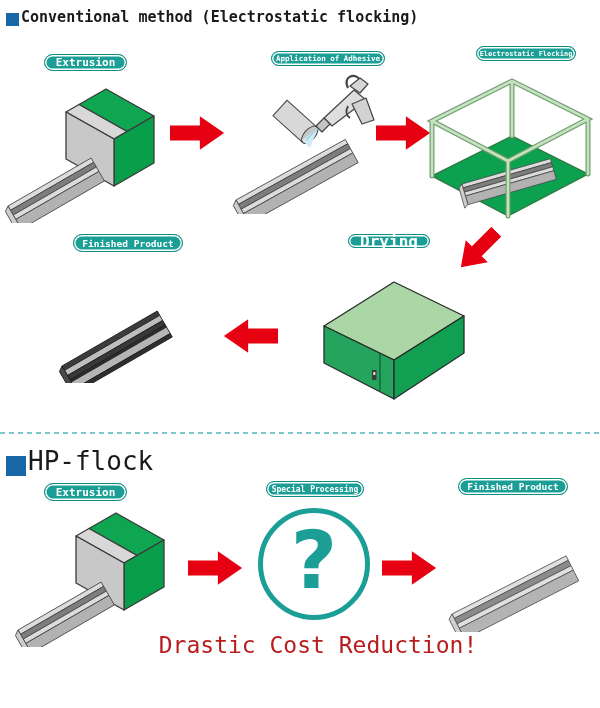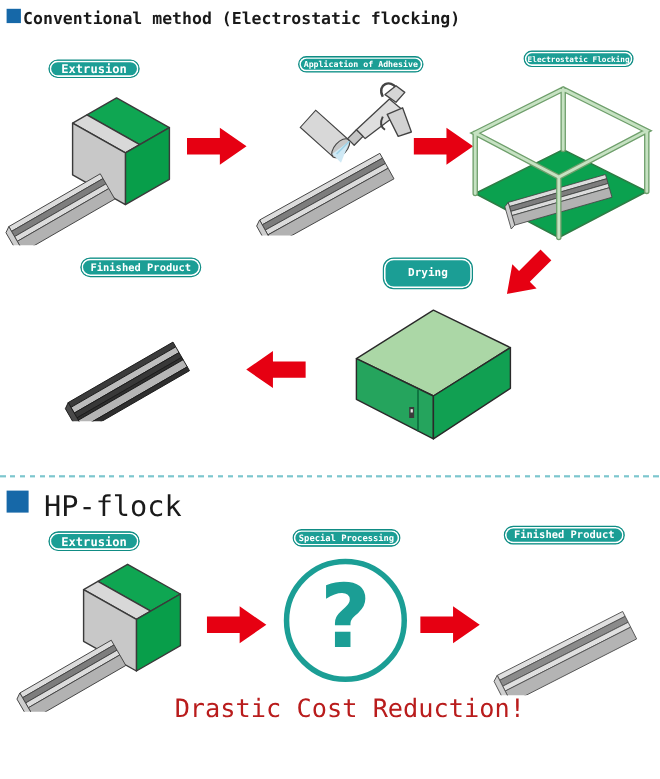--- a/index.html
+++ b/index.html
@@ -1,22 +1,22 @@
 <!DOCTYPE html>
 <html><head>
 <meta charset="utf-8">
 <style>
   html,body{margin:0;padding:0;background:#fff;}
   .canvas{position:relative;width:600px;height:708px;background:#ffffff;overflow:hidden;
           font-family:"DejaVu Sans Mono","Liberation Mono",monospace;}
-  .sec-title{position:absolute;display:flex;align-items:flex-start;color:#1a1a1a;white-space:nowrap;}
+  .sec-title{position:absolute;display:flex;align-items:flex-end;color:#1a1a1a;white-space:nowrap;}
   .sq{display:inline-block;background:#1668a8;flex:0 0 auto;}
   .t1{left:6px;top:8px;font-size:15px;font-weight:bold;}
   .t1 .sq{width:13px;height:13px;margin-right:2px;}
-  .t2{left:6px;top:446px;font-size:26px;font-weight:normal;gap:12px;}
+  .t2{left:6px;top:446px;font-size:26px;font-weight:normal;}
   .t2 .sq{width:20px;height:20px;margin-right:2px;}
   .pill{position:absolute;display:flex;align-items:center;justify-content:center;box-sizing:border-box;
         background:#1b9e95;color:#ffffff;border:1.5px solid #0f8c84;border-radius:10px;
         box-shadow:inset 0 0 0 1.5px #ffffff;font-weight:bold;white-space:nowrap;}
   .illus{position:absolute;}
   .arrow{position:absolute;}
   .arrow svg{display:block;width:100%;height:100%;}
   .divider{position:absolute;left:0;top:432px;width:600px;height:2px;
            background:repeating-linear-gradient(90deg,#7cc6ce 0 5px,transparent 5px 9px);}
   .qcircle{position:absolute;left:258px;top:508px;width:112px;height:112px;border-radius:50%;
@@ -121,21 +121,21 @@
       </g>
     </svg>
   </div>
 
   <div class="arrow" style="left:452px;top:230px;width:52px;height:40px;transform:rotate(135deg);">
     <svg viewBox="0 0 60 42">
         <polygon points="0,13 32,13 32,3 58,21 32,39 32,29 0,29" fill="#e60012"></polygon>
       </svg>
   </div>
 
-  <div class="pill" style="left:348px;top:234px;width:82px;height:29px;font-size:10px;">
+  <div class="pill" style="left:348px;top:234px;width:82px;height:14px;font-size:16px;">
     <span>Drying</span>
   </div>
 
   <div class="illus" style="left:316px;top:264px;width:155px;height:140px;">
     <svg width="155" height="140" viewBox="0 0 155 140">
       <g stroke="#2a2a2a" stroke-width="1.3" stroke-linejoin="round">
         <polygon points="8,62 78,18 148,52 78,96" fill="#abd7a6"></polygon>
         <polygon points="8,62 78,96 78,135 8,99" fill="#25a45d"></polygon>
         <polygon points="78,96 148,52 148,89 78,135" fill="#11a052"></polygon>
       </g>

